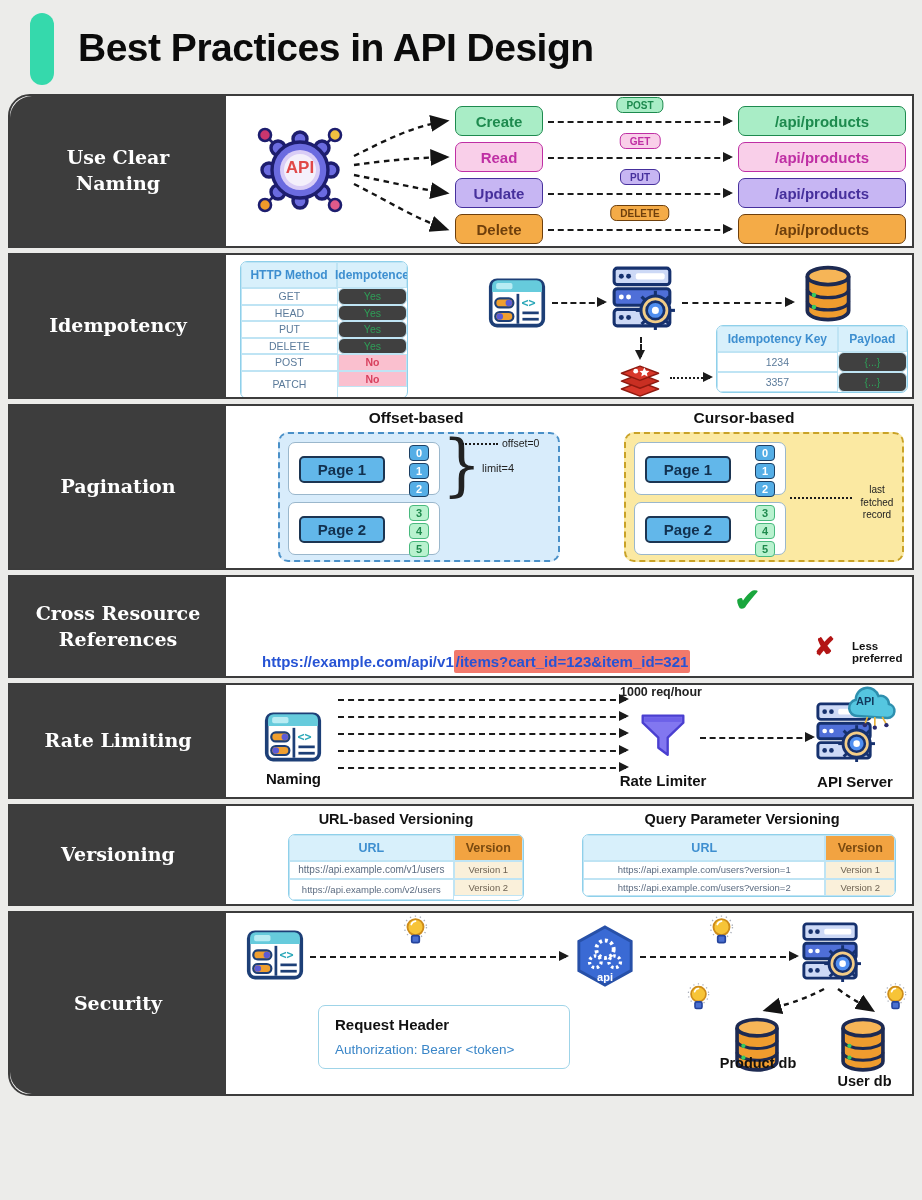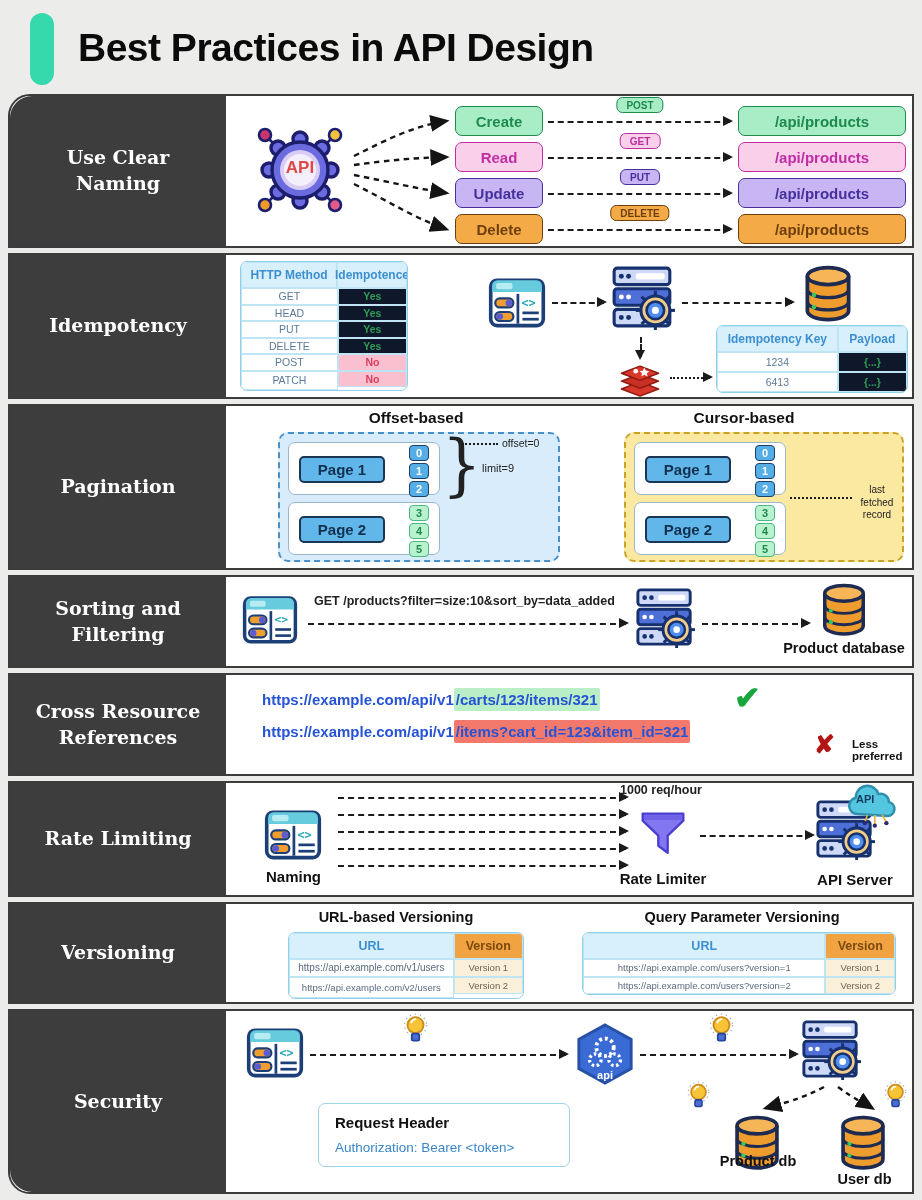--- a/index.html
+++ b/index.html
@@ -37,21 +37,21 @@
   .c-orange { background:#f4ab47; border-color:#c97f14; color:#6e3f0c; }
   .abtn { position:absolute; width:88px; height:30px; border:1.8px solid; border-radius:7px; font-weight:bold; font-size:15px; }
   .ebox { position:absolute; width:168px; height:30px; border:1.8px solid; border-radius:7px; font-weight:bold; font-size:15px; }
   .mbadge { position:absolute; transform:translateX(-50%); font-size:10px; font-weight:bold; padding:1.5px 9px; border:1.6px solid; border-radius:6px; }
 
   
   .tbl { position:absolute; border:1.6px solid #8fd0ea; border-radius:7px; overflow:hidden; background:#fff; }
   .trow { display:flex; }
   .tc { border:0.8px solid #bfe4f4; display:flex; align-items:center; justify-content:center; }
   .th { background:#d8f0fb; color:#3e8fd0; font-weight:bold; }
-  .yes { background:#0f172a; color:#2e9e57; font-weight:bold; }
+  .yes { background:#404040; color:#2e9e57; font-weight:normal;border-radius:6px; }
   .no  { background:#fac0cf; color:#d8405e; font-weight:bold; }
   .mcell { color:#5a7a9a; }
   .vh { background:#f2a341; color:#7a4a10; font-weight:bold; }
   .vc { background:#faf0da; color:#6e6252; }
   .urlc { color:#5b6b80; }
 
   
   .pgbox  { position:absolute; border:2px dashed; border-radius:10px; }
   .pwhite { position:absolute; background:#fff; border:1.6px solid #9ab7cc; border-radius:7px; }
   .pbtn   { position:absolute; background:#62b7ea; border:2px solid #1c3552; border-radius:5px; color:#12314f; font-weight:bold; font-size:15px; }
@@ -273,21 +273,21 @@
           </div>
           <div class="trow">
             <div class="tc mcell" style="width:98px;height:16.5px;font-size:10.5px">DELETE</div>
             <div class="tc yes" style="width:70px;height:16.5px;font-size:10.5px">Yes</div>
           </div>
           <div class="trow">
             <div class="tc mcell" style="width:98px;height:16.5px;font-size:10.5px">POST</div>
             <div class="tc no" style="width:70px;height:16.5px;font-size:10.5px">No</div>
           </div>
           <div class="trow">
-            <div class="tc mcell" style="width:98px;height:19px;font-size:10.5px">PATCH</div>
+            <div class="tc mcell" style="width:98px;height:27px;font-size:10.5px">PATCH</div>
             <div class="tc no" style="width:70px;height:16.5px;font-size:10.5px">No</div>
           </div>
         </div>
 
         <svg class="icon" style="left:262px;top:18px" width="58" height="58">
             <use href="#i-client"></use>
           </svg>
         <div class="dl arrow" style="left:326px;top:47px;width:52px"></div>
         <svg class="icon" style="left:384px;top:10px" width="66" height="66">
             <use href="#i-server"></use>
@@ -305,21 +305,21 @@
         <div class="tbl" style="left:490px;top:70px;width:192px">
           <div class="trow">
             <div class="tc th" style="width:122px;height:26px;font-size:12px">Idempotency Key</div>
             <div class="tc th" style="width:70px;height:26px;font-size:12px">Payload</div>
           </div>
           <div class="trow">
             <div class="tc mcell" style="width:122px;height:20px;font-size:10.5px">1234</div>
             <div class="tc yes" style="width:70px;height:20px;font-size:10.5px">{...}</div>
           </div>
           <div class="trow">
-            <div class="tc mcell" style="width:122px;height:20px;font-size:10.5px">6413</div>
+            <div class="tc mcell" style="width:122px;height:20px;font-size:10.5px">3357</div>
             <div class="tc yes" style="width:70px;height:20px;font-size:10.5px">{...}</div>
           </div>
         </div>
       </div>
     </div>
 
     <div class="section" style="height:166px">
       <div class="label">Pagination</div>
       <div class="content">
         <div class="ptitle" style="left:40px;top:3px;width:300px">Offset-based</div>
@@ -330,21 +330,21 @@
             <div class="chip b" style="left:120px;top:20px">1</div>
             <div class="chip b" style="left:120px;top:38px">2</div>
           </div>
           <div class="pwhite" style="left:8px;top:68px;width:152px;height:53px">
             <div class="pbtn ctr" style="left:10px;top:13px;width:86px;height:27px">Page 2</div>
             <div class="chip g" style="left:120px;top:2px">3</div>
             <div class="chip g" style="left:120px;top:20px">4</div>
             <div class="chip g" style="left:120px;top:38px">5</div>
           </div>
           <div class="abs" style="left:162px;top:-6px;font-family:'DejaVu Serif',serif;font-size:62px;font-weight:200;color:#222;transform:scaleY(1.1)">}</div>
-          <div class="note" style="left:202px;top:28px;font-size:11px">limit=9</div>
+          <div class="note" style="left:202px;top:28px;font-size:11px">limit=4</div>
           <div class="dl dot" style="left:182px;top:9px;width:36px;border-width:2px"></div>
           <div class="note" style="left:222px;top:3px">offset=0</div>
         </div>
 
         <div class="ptitle" style="left:368px;top:3px;width:300px">Cursor-based</div>
         <div class="pgbox" style="left:398px;top:26px;width:280px;height:130px;background:#fbe9a2;border-color:#c9a227">
           <div class="pwhite" style="left:8px;top:8px;width:152px;height:53px">
             <div class="pbtn ctr" style="left:10px;top:13px;width:86px;height:27px">Page 1</div>
             <div class="chip b" style="left:120px;top:2px">0</div>
             <div class="chip b" style="left:120px;top:20px">1</div>
@@ -355,45 +355,26 @@
             <div class="chip g" style="left:120px;top:2px">3</div>
             <div class="chip g" style="left:120px;top:20px">4</div>
             <div class="chip g" style="left:120px;top:38px">5</div>
           </div>
           <div class="dl dot" style="left:164px;top:63px;width:62px;border-width:2.5px"></div>
           <div class="note" style="left:226px;top:50px;width:50px;text-align:center;font-size:10px;line-height:1.25">last fetched record</div>
         </div>
       </div>
     </div>
 
-    <div class="section" style="height:93px">
-      <div class="label">Sorting and Filtering</div>
-      <div class="content">
-        <svg class="icon" style="left:16px;top:14px" width="56" height="56">
-            <use href="#i-client"></use>
-          </svg>
-        <div class="abs small" style="left:88px;top:17px">GET /products?filter=size:10&amp;sort_by=data_added</div>
-        <div class="dl arrow" style="left:82px;top:46px;width:318px"></div>
-        <svg class="icon" style="left:408px;top:10px" width="62" height="62">
-            <use href="#i-server"></use>
-          </svg>
-        <div class="dl arrow" style="left:476px;top:46px;width:106px"></div>
-        <svg class="icon" style="left:590px;top:4px" width="56" height="56">
-            <use href="#i-db"></use>
-          </svg>
-        <div class="cap" style="left:548px;top:63px;width:140px;font-size:14.5px">Product database</div>
-      </div>
-    </div>
 
     <div class="section" style="height:103px">
       <div class="label">Cross Resource References</div>
       <div class="content">
-        <div class="url" style="left:36px;top:16px"><span>https://example.com/api/v1</span><span class="hl-good">/carts/123/items/321</span></div>
         <div class="glyph-check" style="left:508px;top:4px">✔</div>
-        <div class="url" style="left:36px;top:48px"><span>https://example.com/api/v1</span><span class="hl-bad">/items?cart_id=123&amp;item_id=321</span></div>
+        <div class="url" style="left:36px;top:76px"><span>https://example.com/api/v1</span><span class="hl-bad">/items?cart_id=123&amp;item_id=321</span></div>
         <div class="glyph-cross" style="left:588px;top:55px">✘</div>
         <div class="abs" style="left:626px;top:63px;font-size:11.5px;font-weight:bold;color:#111">Less preferred</div>
       </div>
     </div>
 
     <div class="section" style="height:116px">
       <div class="label">Rate Limiting</div>
       <div class="content">
         <svg class="icon" style="left:38px;top:22px" width="58" height="58">
             <use href="#i-client"></use>

